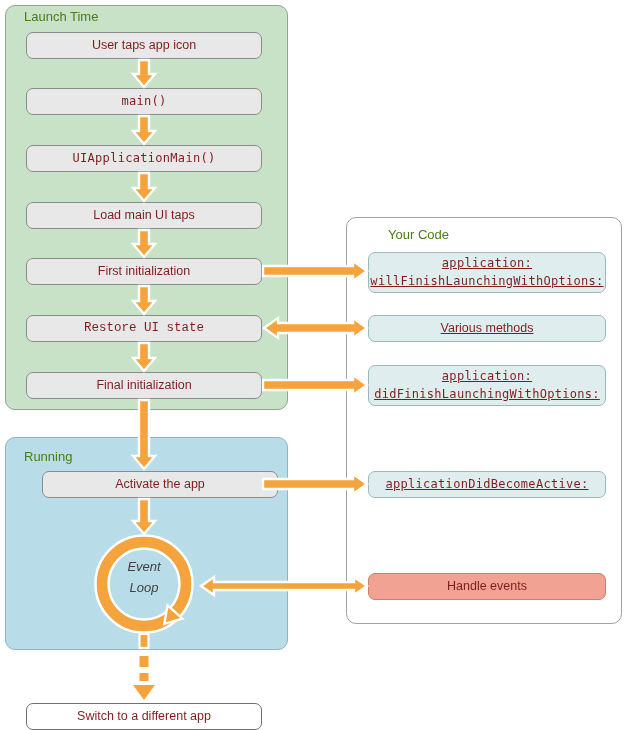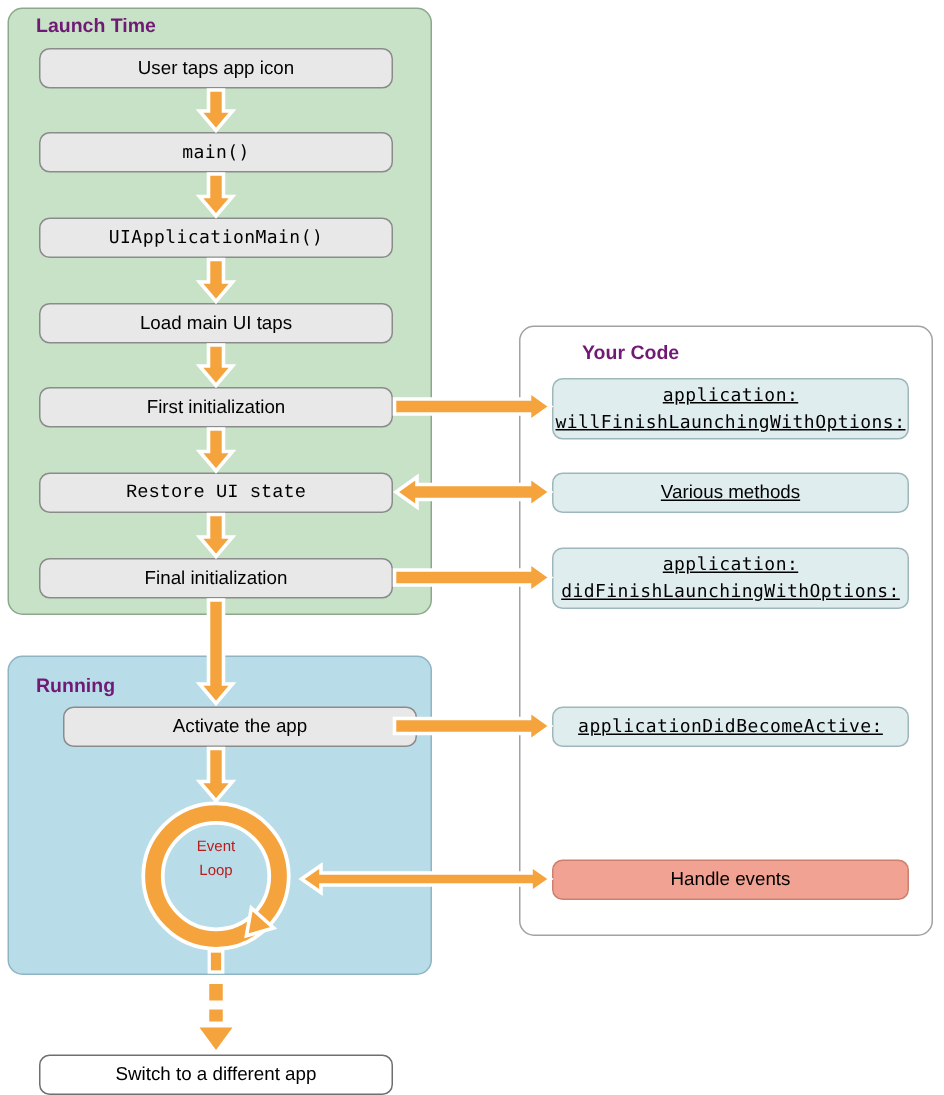--- a/index.html
+++ b/index.html
@@ -4,38 +4,38 @@
 <style>
   html,body{margin:0;padding:0;background:#ffffff;}
   .canvas{
     position:relative;width:629px;height:730px;background:#ffffff;
     font-family:"Liberation Sans", sans-serif;color:#111;overflow:hidden;
   }
   .panel{position:absolute;border-radius:10px;box-sizing:border-box;}
   .panel.launch{left:5px;top:5px;width:283px;height:405px;background:#c7e2c7;border:1px solid #8ea88e;}
   .panel.running{left:5px;top:437px;width:283px;height:213px;background:#b8dde9;border:1px solid #8fb5c4;}
   .panel.yourcode{left:346px;top:217px;width:276px;height:407px;background:#ffffff;border:1px solid #a2a2a2;}
-  .panel-title{position:absolute;font-size:13px;font-weight:bold;color:#701a75;}
+  .panel-title{position:absolute;font-size:13px;font-weight:normal;color:#4d7c0f;}
   .title-launch{left:24px;top:9px;}
   .title-running{left:24px;top:449px;}
   .title-yourcode{left:388px;top:227px;}
   .node{
     position:absolute;box-sizing:border-box;border-radius:7px;
     display:flex;flex-direction:column;align-items:center;justify-content:center;
-    font-size:12.5px;text-align:center;line-height:1.45;color:#000000;
+    font-size:12.5px;text-align:center;line-height:1.45;color:#7f1d1d;
   }
   .node.gray{left:26px;width:236px;height:27px;background:#e8e8e8;border:1px solid #8b8b8b;}
   .node.white{left:26px;width:236px;height:27px;background:#ffffff;border:1px solid #6f6f6f;}
   .node.teal{left:368px;width:238px;background:#e0edef;border:1px solid #9db7bb;text-decoration:underline;}
   .node.salmon{left:368px;width:238px;height:27px;background:#f1a292;border:1px solid #cc8170;}
   .mono{font-family:"DejaVu Sans Mono", monospace;font-size:12px;letter-spacing:0.3px;}
   .h26{height:27px;} .h40{height:41px;}
   .eventloop-label{
     position:absolute;left:104px;top:557px;width:80px;text-align:center;
-    font-size:10px;line-height:1.6;color:#b91c1c;
+    font-size:13px;line-height:1.6;color:#404040;font-style:italic;
   }
   .eventloop-label span{display:block;}
   svg.overlay{position:absolute;left:0;top:0;width:629px;height:730px;pointer-events:none;}
   .arr{fill:#f5a33c;stroke:#ffffff;stroke-width:2.4;stroke-linejoin:miter;}
   .dash{fill:#f5a33c;}
   .dash.cased{stroke:#ffffff;stroke-width:2.2;}
   .ringcase{fill:none;stroke:#ffffff;stroke-width:15.5;}
   .ring{fill:none;stroke:#f5a33c;stroke-width:10.5;}
 </style>
 </head>

